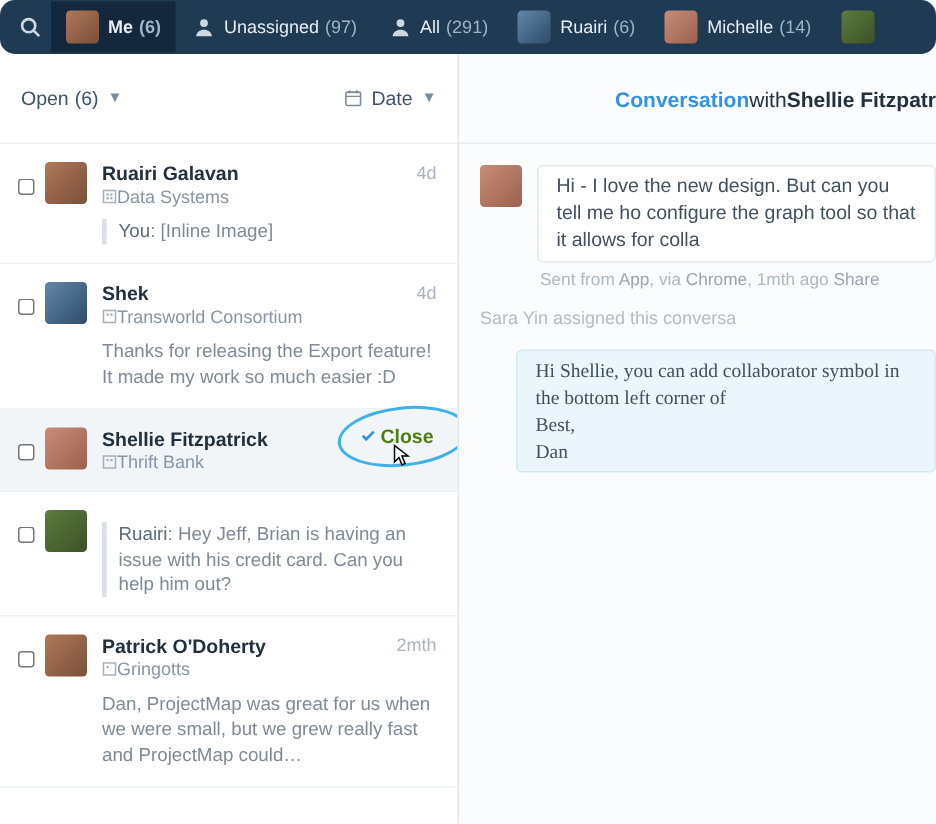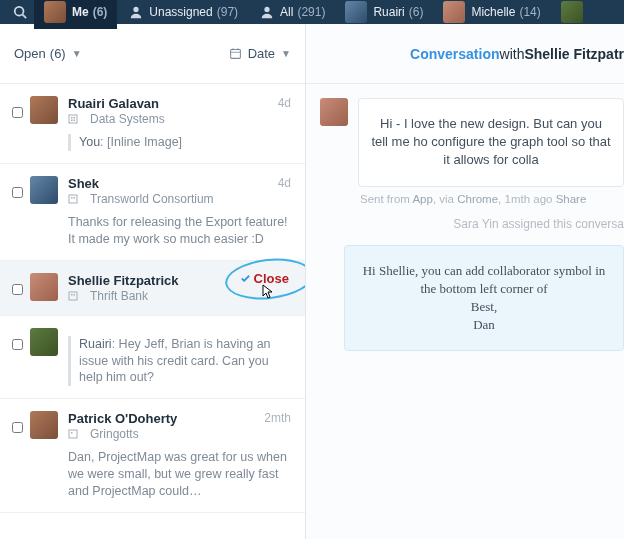--- a/index.html
+++ b/index.html
@@ -7,27 +7,28 @@
     font-family: -apple-system, BlinkMacSystemFont, "Segoe UI", Helvetica, Arial, sans-serif;
     font-size: 13px;
     color: #2b3b4a;
     background: #fff;
     width: 624px;
     height: 549px;
     overflow: hidden;
   }
   
   .topnav {
-    height: 24px;
+    height: 36px;
     background: #1f3a53;
     display: flex;
     align-items: center;
     color: #e7edf3;
     font-size: 12px;
     padding: 0 6px;
+    border-radius: 10px;
   }
   .search-btn {
     width: 28px; height: 28px;
     display: flex; align-items: center; justify-content: center;
     cursor: pointer;
   }
   .assignee {
     display: flex; align-items: center;
     padding: 0 10px;
     height: 34px;
@@ -83,33 +84,33 @@
   }
   .conv.selected { background: #f1f5f8; }
   .conv .cb { width: 14px; padding-top: 10px; }
   .conv .cb input { width: 11px; height: 11px; }
   .conv .av { width: 30px; margin: 0 8px 0 4px; }
   .conv .av .avatar-img { width: 28px; height: 28px; border-radius: 3px; }
   .conv .body { flex:1; min-width: 0; }
   .conv .row1 { display:flex; justify-content:space-between; }
   .conv .name { font-weight: 600; color: #22303e; }
   .conv .time { color: #a9b4be; font-size: 12px; }
-  .conv .company { color: #8896a3; font-size: 12px; margin-top: 1px; display:flex; align-items:center; gap:12px;}
+  .conv .company { color: #8896a3; font-size: 12px; margin-top: 1px; display:flex; align-items:center; gap:0;}
   .conv .snippet {
     margin-top: 8px; color: #7e8a96; font-size: 12.5px;
     border-left: 3px solid #d9e0e6;
     padding-left: 8px;
     line-height: 1.35;
   }
   .conv .snippet .who { color: #5b6b7a; font-weight: 500; }
 
   .close-tag {
     position: absolute;
     right: 16px; top: 10px;
-    color: #b91c1c; font-weight: 600;
+    color: #4d7c0f; font-weight: 600;
     display: flex; align-items: center; gap: 3px;
     font-size: 13px;
   }
   .close-circle {
     position:absolute;
     right: -8px; top: -2px;
     width: 88px; height: 40px;
     border: 2px solid #3eb1e6;
     border-radius: 50%;
     transform: rotate(-6deg);
@@ -137,43 +138,42 @@
   .convo-header .strong { font-weight: 600; }
 
   .thread { padding: 14px 0 0 14px; }
   .msg { display:flex; margin-bottom: 6px; }
   .msg .av2 { width: 30px; margin-right: 10px; }
   .msg .av2 .avatar-img { width:28px; height:28px; }
   .bubble {
     background: #fff;
     border: 1px solid #e3e8ec;
     border-radius: 4px;
-    padding: 16px 12px;
+    padding: 4px 12px;
     font-size: 13px;
     color: #42505e;
     line-height: 1.4;
     max-width: 280px;
-    text-align: center;
   }
   .bubble.reply {
     background: #eaf6fb;
     border-color: #d2e9f3;
     margin-left: auto;
     font-family: Liberation Serif, serif;
   }
   .meta {
     font-size: 11.5px;
     color: #aeb8c1;
     margin: 6px 0 12px 40px;
   }
   .meta .lk { color: #9aa5af; }
   .sys-note {
     font-size: 12px;
     color: #b3bcc4;
-    text-align: right;
+    text-align: left;
     padding-right: 0;
     margin: 8px 0 14px 0;
   }
   .reply-row { display:flex; justify-content:flex-end; }
 
   svg { display:block; }
 </style>
 </head>
 <body>
 

